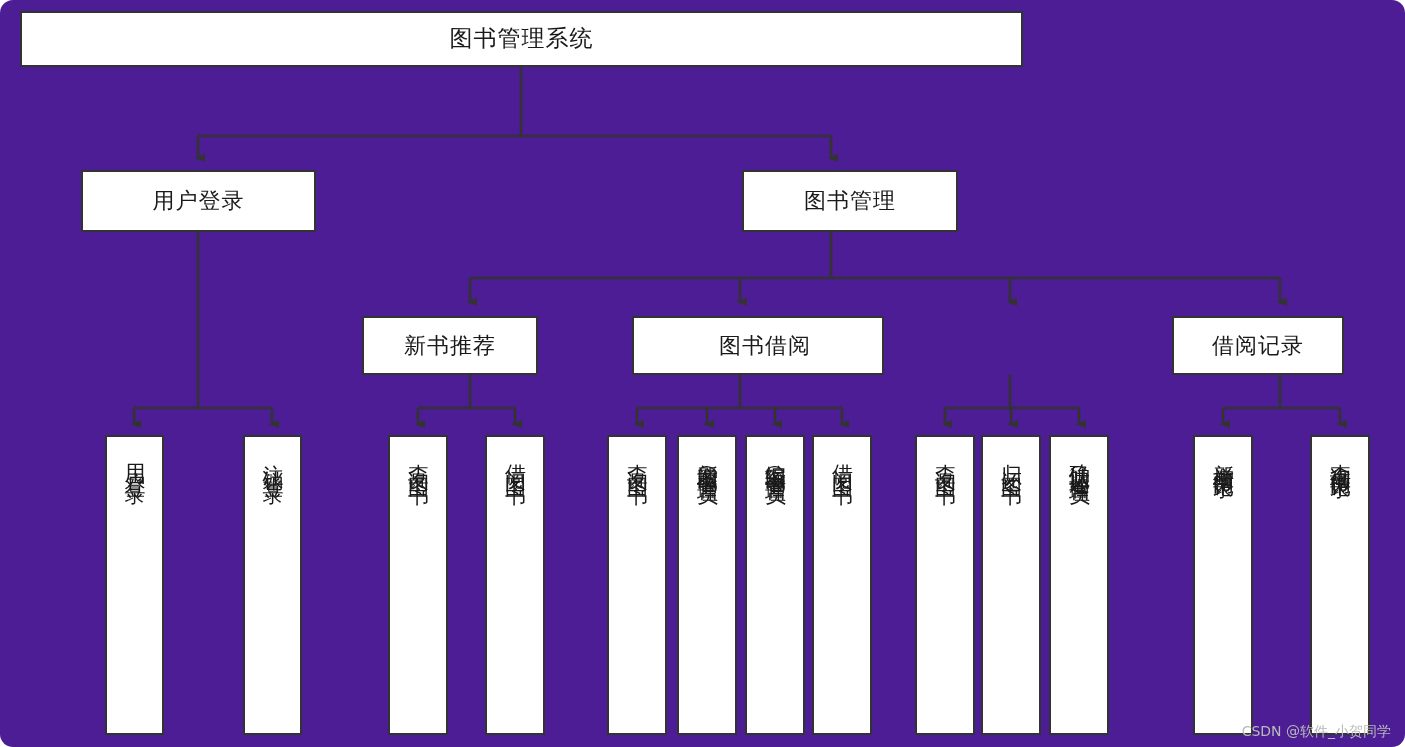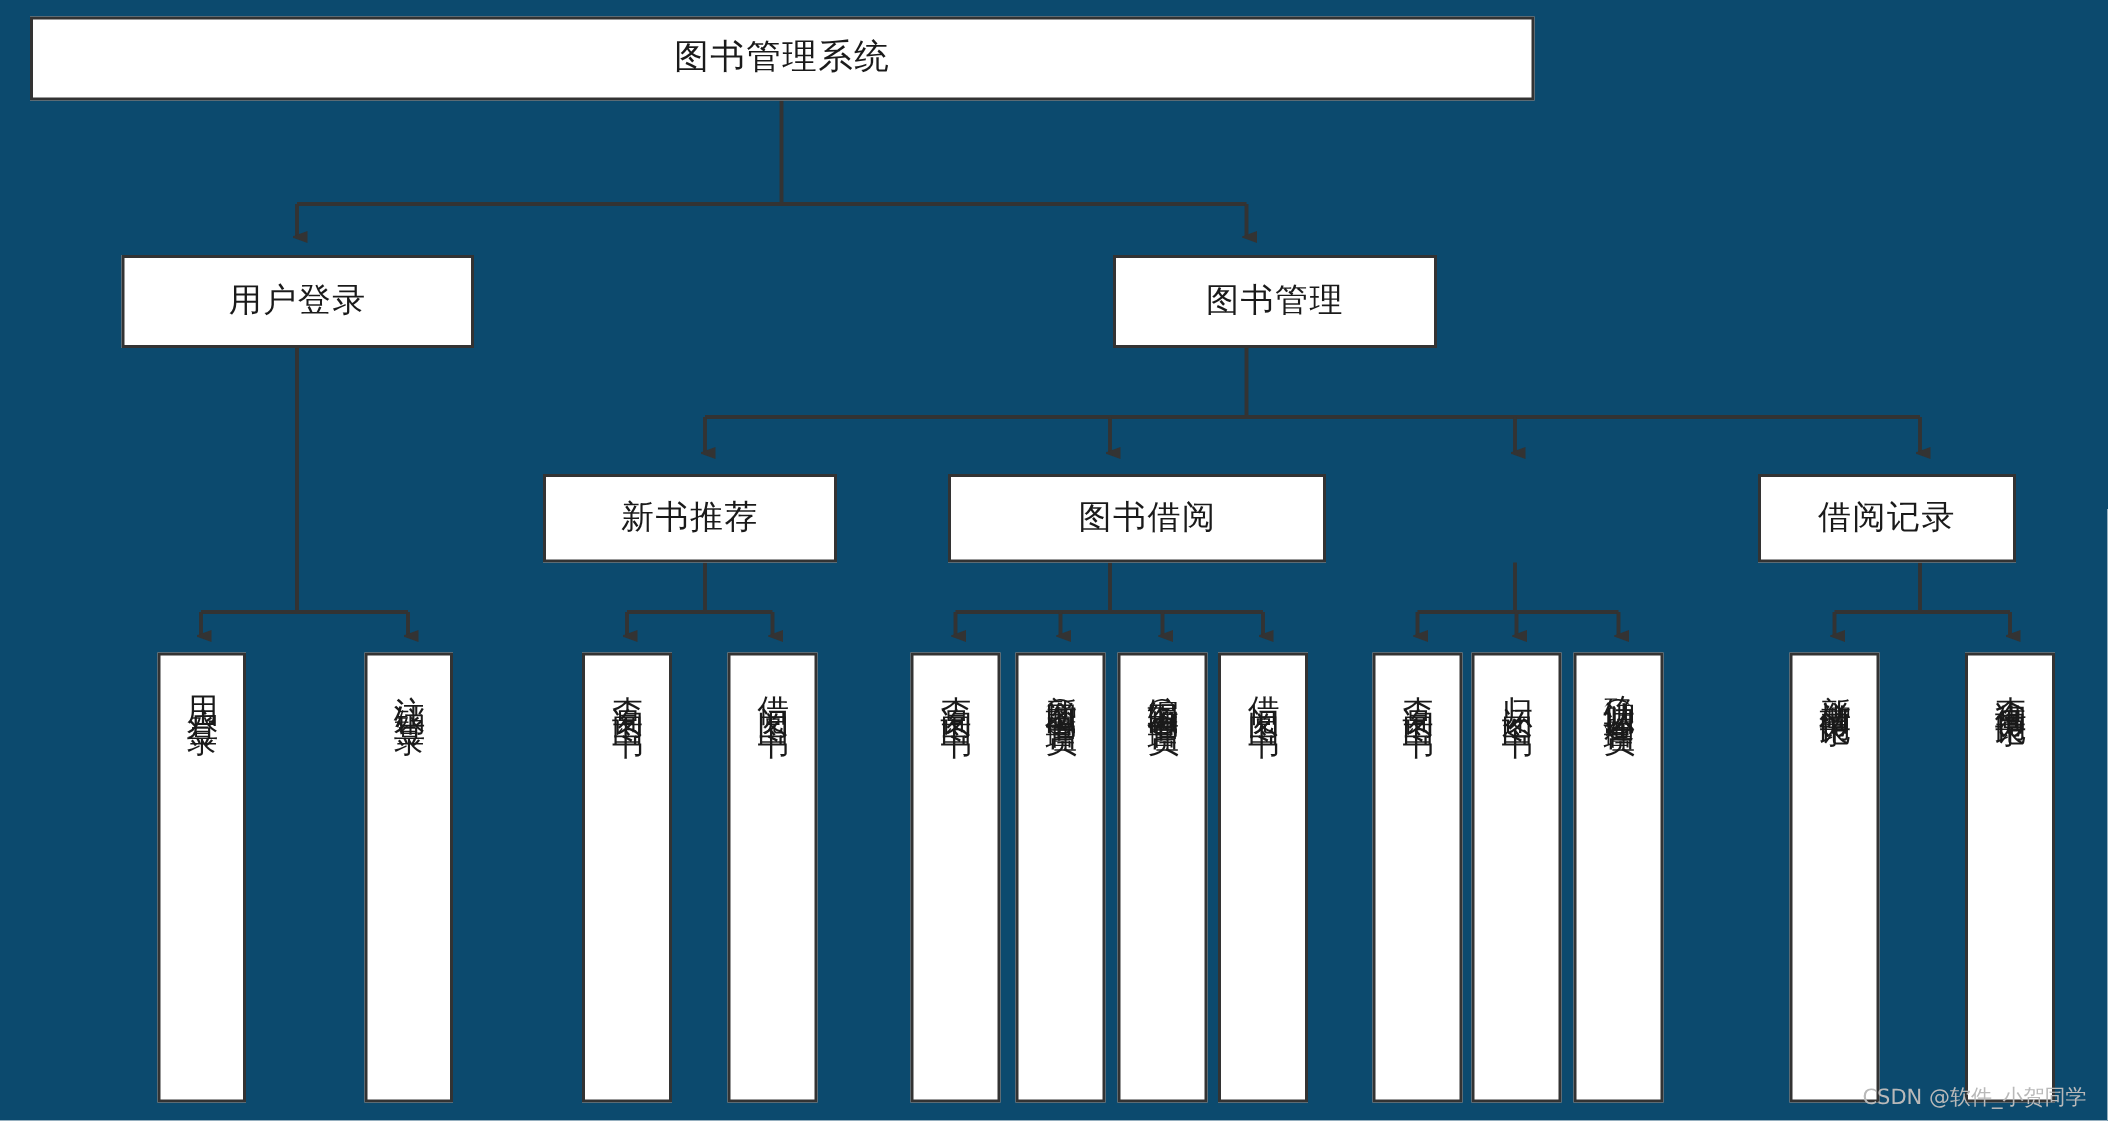--- a/index.html
+++ b/index.html
@@ -7,22 +7,23 @@
     padding: 0;
     background: #ffffff;
   }
   body {
     font-family: "DejaVu Sans", "Liberation Sans", sans-serif;
   }
   #canvas {
     position: relative;
     width: 1405px;
     height: 747px;
-    background: #0c4a6e;
+    background: #4c1d95;
     overflow: hidden;
+    border-radius: 13px;
   }
   svg#edges {
     position: absolute;
     left: 0;
     top: 0;
     width: 1405px;
     height: 747px;
     pointer-events: none;
   }
   .node {
@@ -136,21 +137,21 @@
     <span class="label">图书管理系统</span>
   </div>
 
   <div class="node horiz" style="left:81px; top:170px; width:235px; height:62px;">
     <span class="label">用户登录</span>
   </div>
   <div class="node horiz" style="left:742px; top:170px; width:216px; height:62px;">
     <span class="label">图书管理</span>
   </div>
 
-  <div class="node horiz" style="left:362px; top:316px; width:196px; height:59px;">
+  <div class="node horiz" style="left:362px; top:316px; width:176px; height:59px;">
     <span class="label">新书推荐</span>
   </div>
   <div class="node horiz" style="left:632px; top:316px; width:252px; height:59px;padding-left:14px;">
     <span class="label">图书借阅</span>
   </div>
   <div class="node horiz" style="left:1172px; top:316px; width:172px; height:59px;">
     <span class="label">借阅记录</span>
   </div>
 
   <div class="node vert" style="left:105px; top:435px; width:59px; height:300px;">

